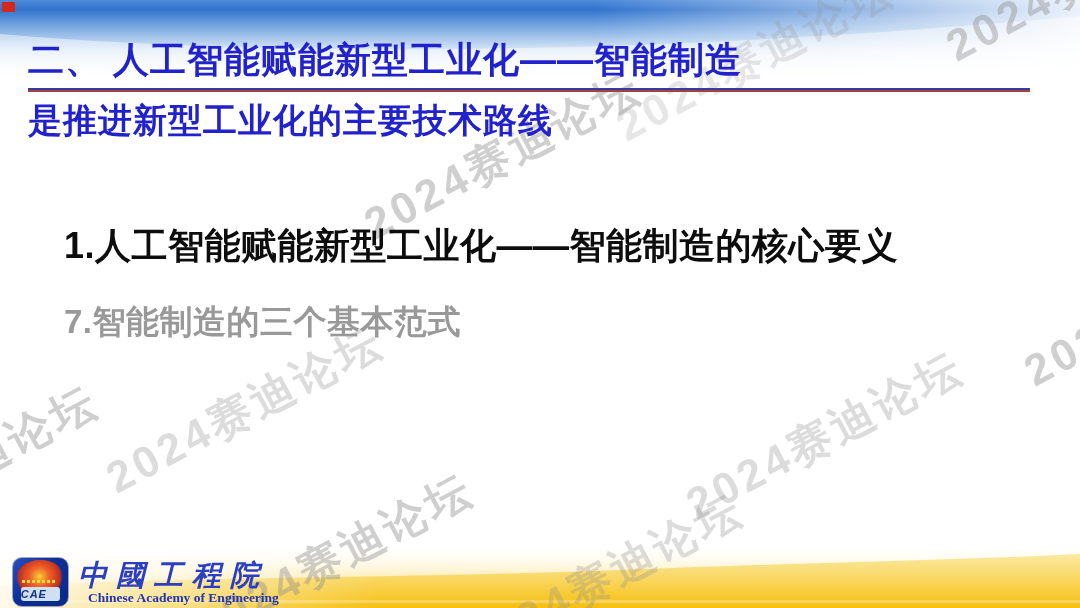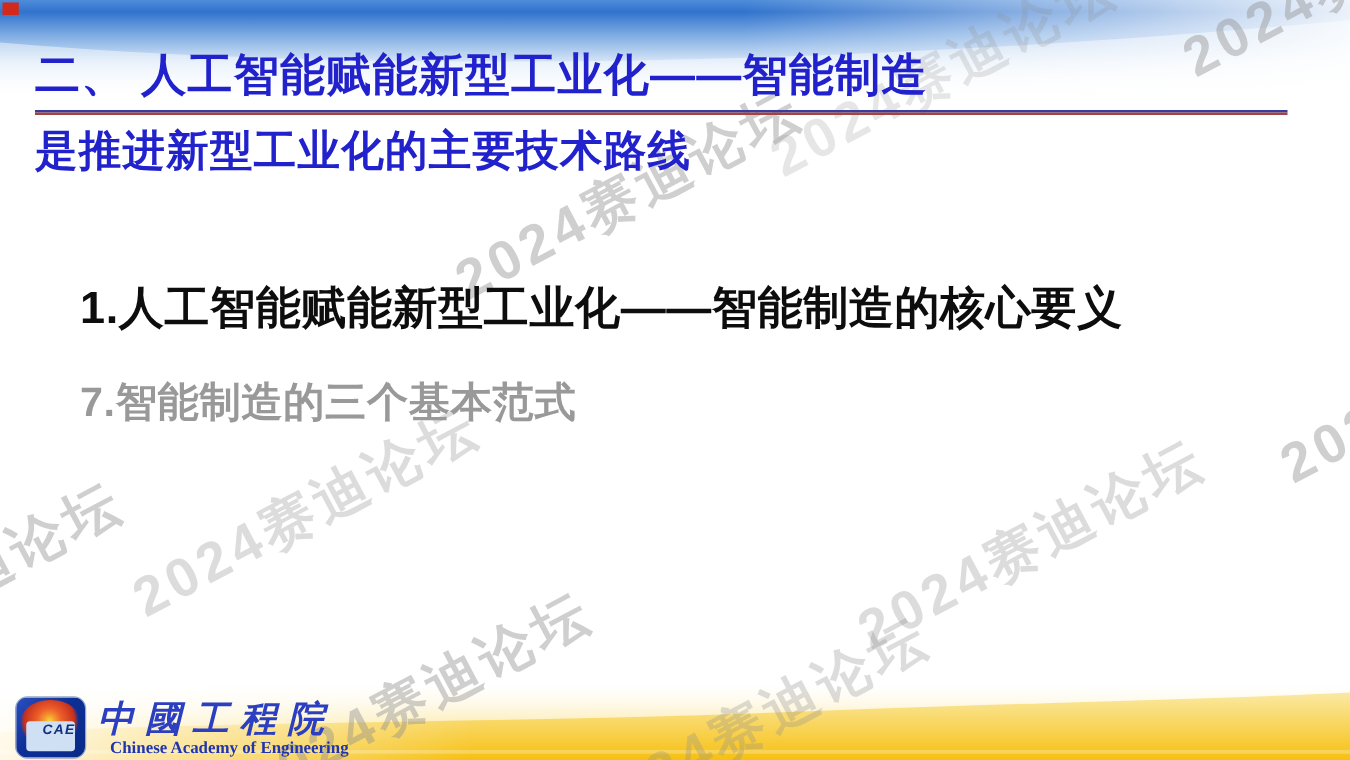--- a/index.html
+++ b/index.html
@@ -81,23 +81,23 @@
     position: absolute; left: 6%; top: 4%; width: 88%; height: 78%;
     border-radius: 50%;
     background: radial-gradient(circle at 48% 45%,
       #f8d43a 0%, #f39a2e 14%, #ef5f2a 30%, #c4301d 62%, rgba(196,48,29,0) 72%);
   }
   .emblem-tinyrow {
     position: absolute; left: 16%; top: 46%; width: 62%; height: 3px;
     background: repeating-linear-gradient(to right, #ffd83a 0 3px, rgba(0,0,0,0) 3px 5px);
   }
   .emblem-band {
-    position: absolute; bottom: 5px; left: 14%; width: 72%; height: 24px;
+    position: absolute; bottom: 5px; left: 14%; width: 72%; height: 14px;
     background: #cfe0f4; border-radius: 3px;
-    text-align: right; line-height: 14px;
+    text-align: left; line-height: 14px;
     font-size: 11px; font-weight: bold; font-style: italic; color: #11307f;
     letter-spacing: 1px;
   }
   .logo-cn {
     position: absolute; left: 78px; top: 556px;
     font-family: "DejaVu Serif", serif; font-style: italic; font-weight: bold;
     font-size: 29px; color: #2b3fc0; letter-spacing: 9px; white-space: nowrap;
   }
   .logo-en {
     position: absolute; left: 60px; top: 590px;

